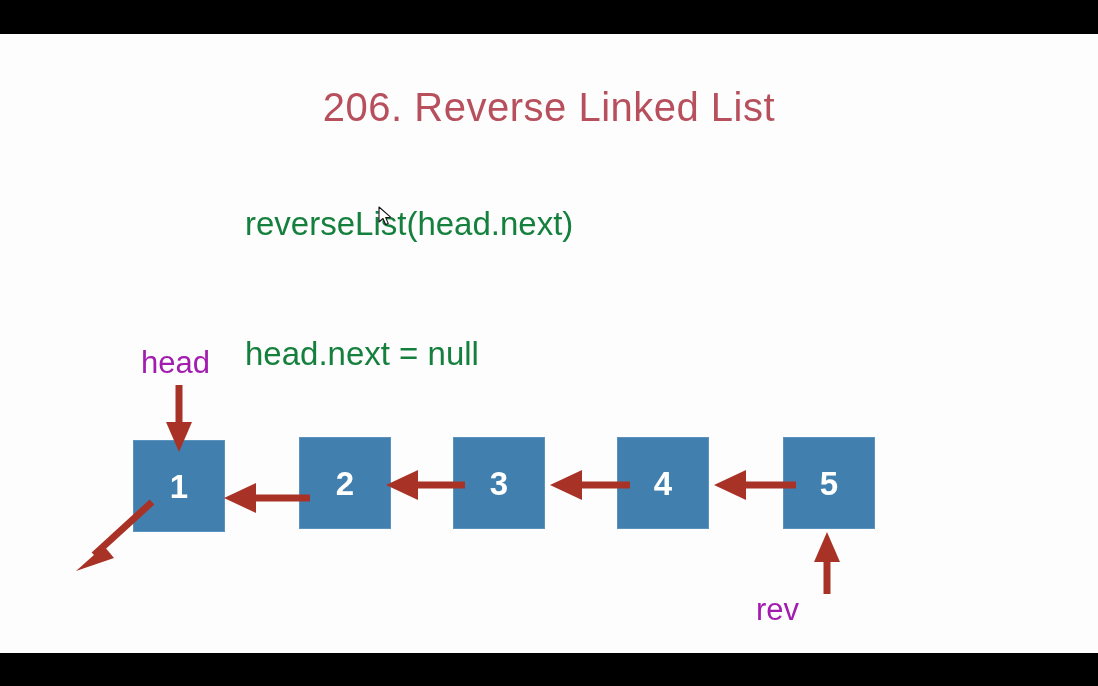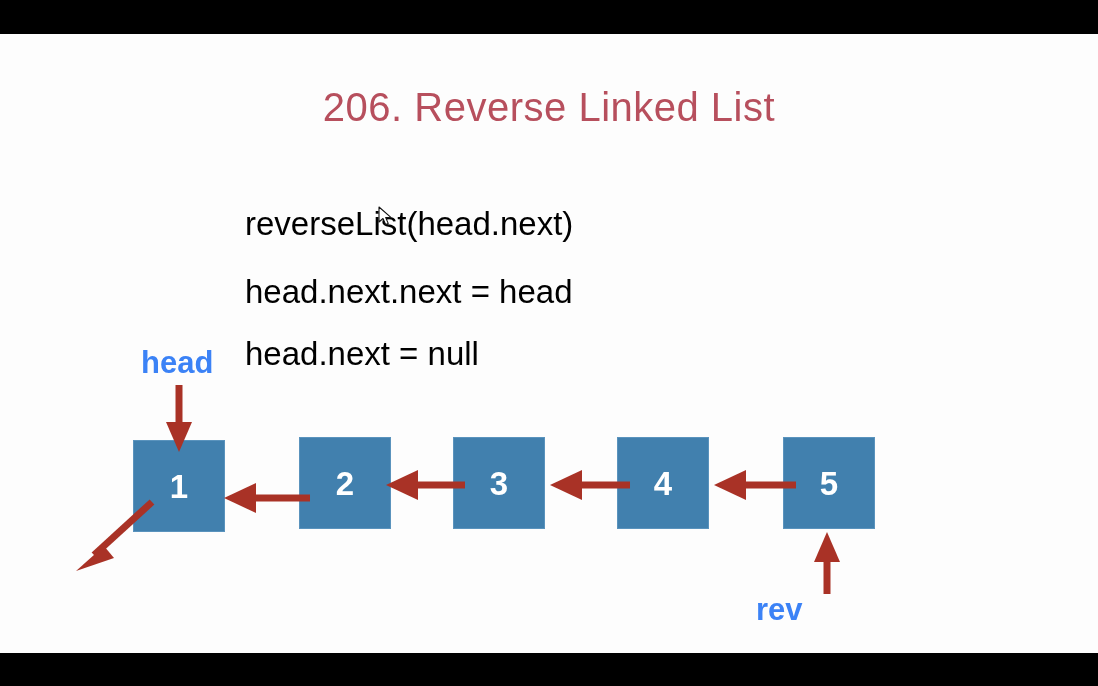--- a/index.html
+++ b/index.html
@@ -46,21 +46,21 @@
     letter-spacing: 0.5px;
     color: #b74f5d;
     white-space: nowrap;
   }
 
   .code-line {
     position: absolute;
     left: 245px;
     font-size: 33px;
     font-weight: 400;
-    color: #000000;
+    color: #15803d;
     white-space: nowrap;
   }
   #code-line-1 { top: 171px; }
   #code-line-2 { top: 239px; }
   #code-line-3 { top: 301px; }
 
   .node-box {
     position: absolute;
     width: 92px;
     height: 92px;
@@ -84,22 +84,22 @@
   }
   #node-1 { left: 133px; top: 406px; }
   #node-2 { left: 299px; top: 403px; }
   #node-3 { left: 453px; top: 403px; }
   #node-4 { left: 617px; top: 403px; }
   #node-5 { left: 783px; top: 403px; }
 
   .text-label {
     position: absolute;
     font-size: 31px;
-    font-weight: 700;
-    color: #3b82f6;
+    font-weight: 400;
+    color: #a21caf;
     white-space: nowrap;
   }
   #label-head { left: 141px; top: 311px; }
   #label-null { left: 29px; top: 549px; font-size: 36px; }
   #label-rev  { left: 756px; top: 558px; }
 
   svg.overlay {
     position: absolute;
     left: 0;
     top: 0;
@@ -128,21 +128,20 @@
 <div id="stage">
 
   <div class="bar" id="bar-top"></div>
   <div class="bar" id="bar-bottom"></div>
 
   <div id="slide">
 
     <div id="slide-title">206. Reverse Linked List</div>
 
     <div class="code-line" id="code-line-1">reverseList(head.next)</div>
-    <div class="code-line" id="code-line-2">head.next.next = head</div>
     <div class="code-line" id="code-line-3">head.next = null</div>
 
     <div class="text-label" id="label-head">head</div>
     <div class="text-label" id="label-rev">rev</div>
 
     <div class="node-box" id="node-1">
       <span class="node-label">1</span>
     </div>
     <div class="node-box" id="node-2">
       <span class="node-label">2</span>

